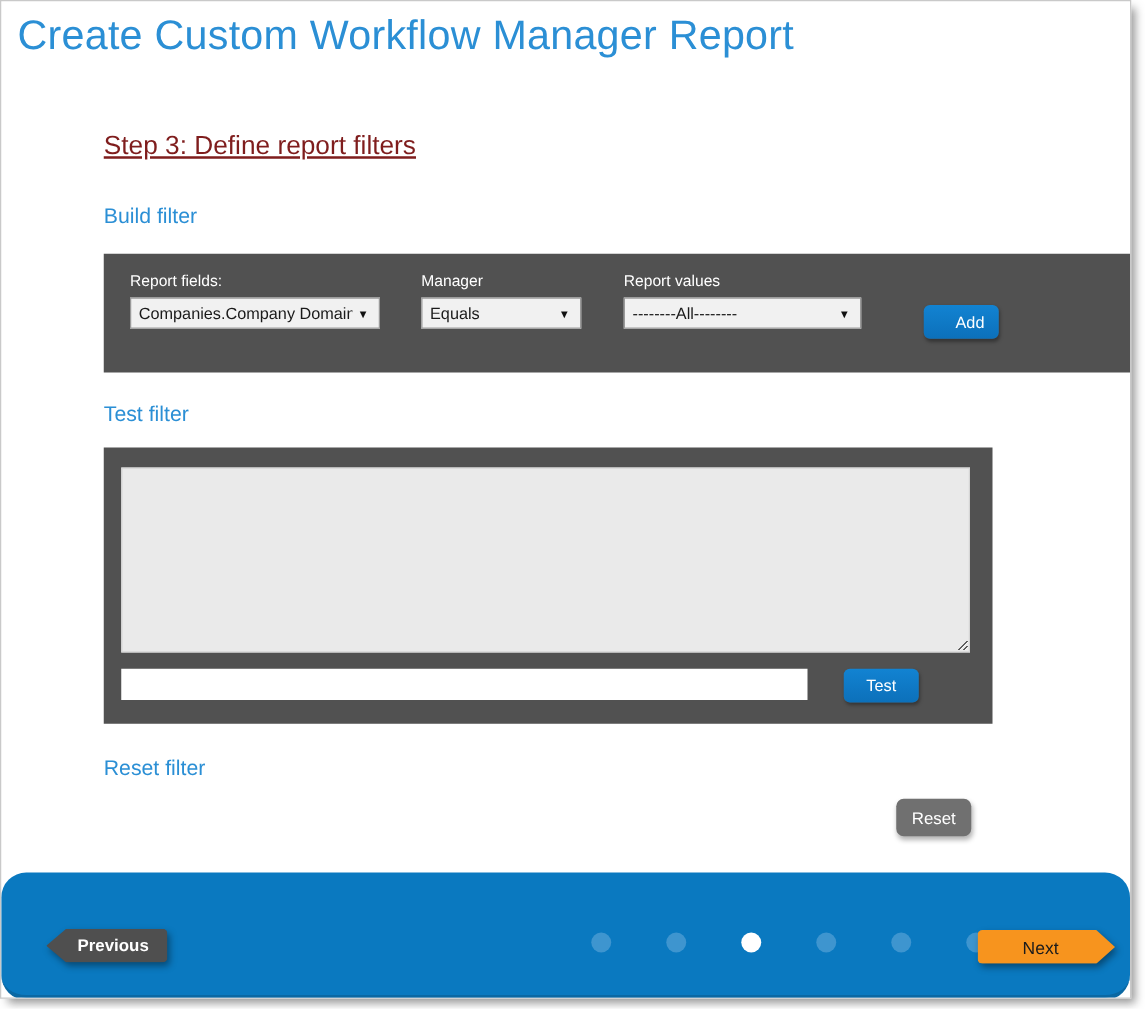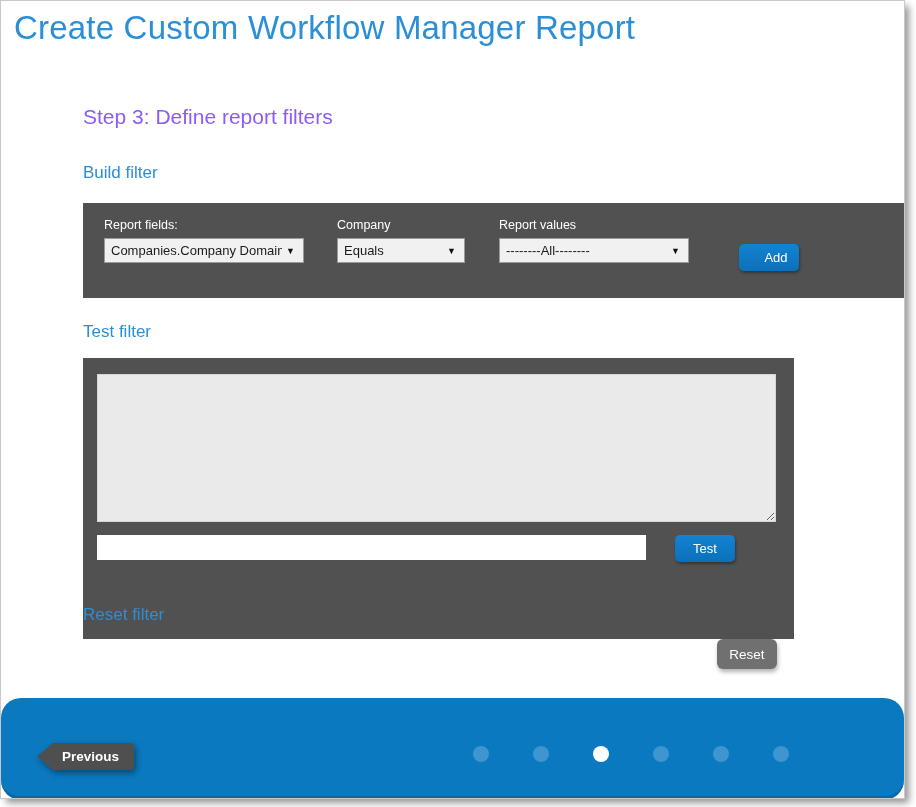--- a/index.html
+++ b/index.html
@@ -12,21 +12,21 @@
     border:1px solid #c9c9c9;
     box-shadow:5px 5px 7px -1px rgba(80,80,80,.6);
     overflow:hidden;
   }
   .page-title{
     position:absolute;left:13px;top:8px;margin:0;
     font-size:33px;font-weight:300;color:#2b8fd5;letter-spacing:.2px;
   }
   .step-title{
     position:absolute;left:82px;top:104px;margin:0;
-    font-size:21px;font-weight:400;color:#8b5cf6;
+    font-size:21px;font-weight:400;color:#7f1d1d;text-decoration:underline;
   }
   .section-heading{
     position:absolute;margin:0;font-size:17px;font-weight:400;color:#2b8fd5;
   }
   .h-build{left:82px;top:162px;}
   .h-test{left:82px;top:321px;}
   .h-reset{left:82px;top:604px;}
 
   
   .build-bar{
@@ -56,21 +56,21 @@
     position:absolute;border:none;border-radius:5px;color:#fff;font-size:13px;
     font-family:"Liberation Sans", sans-serif;
     background:linear-gradient(180deg,#1283d2,#0c70ba);
     box-shadow:1px 2px 3px rgba(0,0,0,.35);
     cursor:pointer;
   }
   .add-btn{left:656px;top:41px;width:60px;height:27px;padding-left:20px;}
 
   
   .test-panel{
-    position:absolute;left:82px;top:357px;width:711px;height:281px;background:#515151;
+    position:absolute;left:82px;top:357px;width:711px;height:221px;background:#515151;
   }
   .test-textarea{
     position:absolute;left:14px;top:16px;width:679px;height:148px;
     background:#eaeaea;border:1px solid #d6d6d6;box-sizing:border-box;
     resize:both;font-family:"Liberation Sans", sans-serif;font-size:13px;
   }
   .test-input{
     position:absolute;left:14px;top:177px;width:549px;height:25px;
     border:none;background:#fff;box-sizing:border-box;padding:0 6px;
     font-family:"Liberation Sans", sans-serif;font-size:13px;
@@ -128,21 +128,21 @@
 
   <div class="build-bar">
     <div class="field-group fg-1">
       <span class="field-label">Report fields:</span>
       <div class="select sel-fields">
         <span class="sel-text">Companies.Company Domain Na</span>
         <span class="sel-arrow">▼</span>
       </div>
     </div>
     <div class="field-group fg-2">
-      <span class="field-label">Company</span>
+      <span class="field-label">Manager</span>
       <div class="select sel-operator">
         <span class="sel-text">Equals</span>
         <span class="sel-arrow">▼</span>
       </div>
     </div>
     <div class="field-group fg-3">
       <span class="field-label">Report values</span>
       <div class="select sel-values">
         <span class="sel-text">--------All--------</span>
         <span class="sel-arrow">▼</span>
@@ -169,15 +169,18 @@
         <div class="dot"></div>
         <div class="dot"></div>
         <div class="dot active"></div>
         <div class="dot"></div>
         <div class="dot"></div>
         <div class="dot"></div>
       </div>
     <div class="arrow-shadow prev-wrap">
       <button class="prev-btn">Previous</button>
     </div>
+    <div class="arrow-shadow next-wrap">
+      <button class="next-btn">Next</button>
+    </div>
   </div>
 
 </div>
 
 </body></html>

